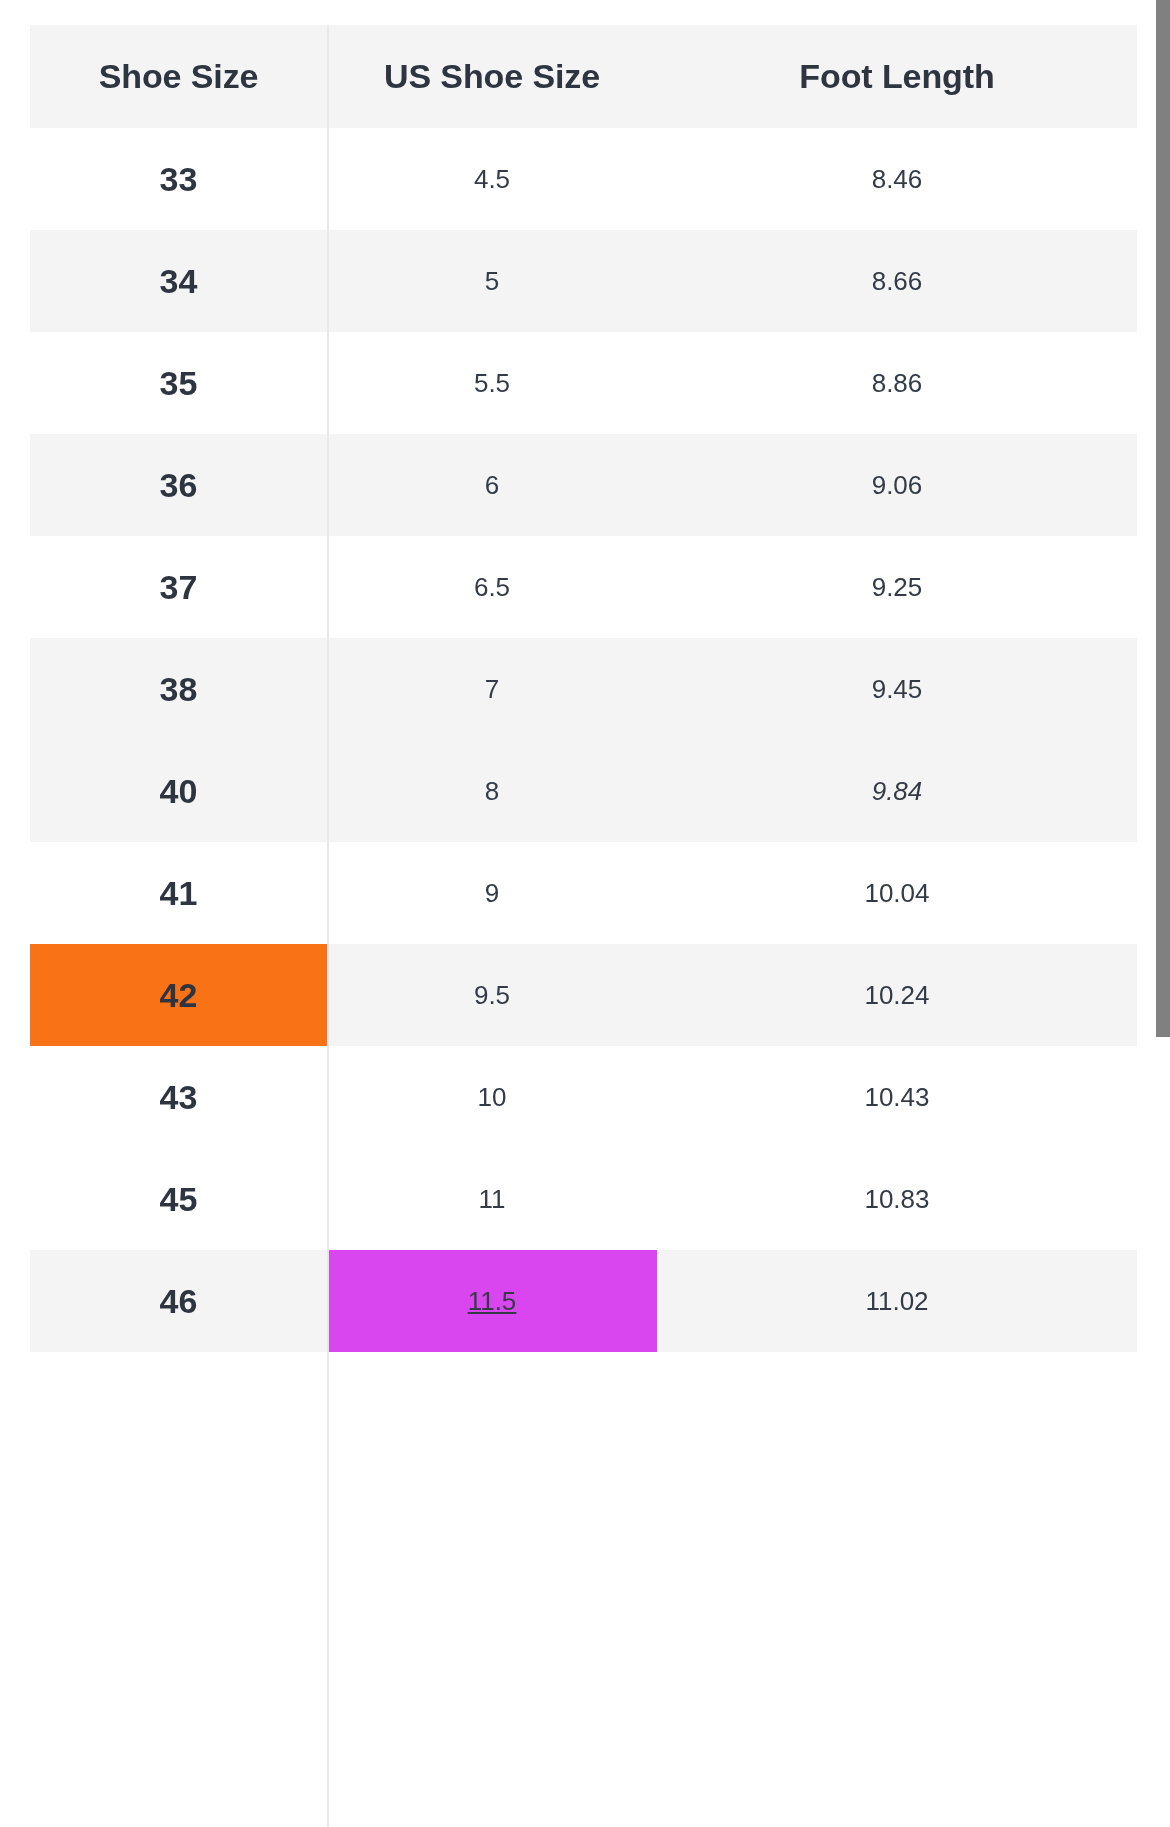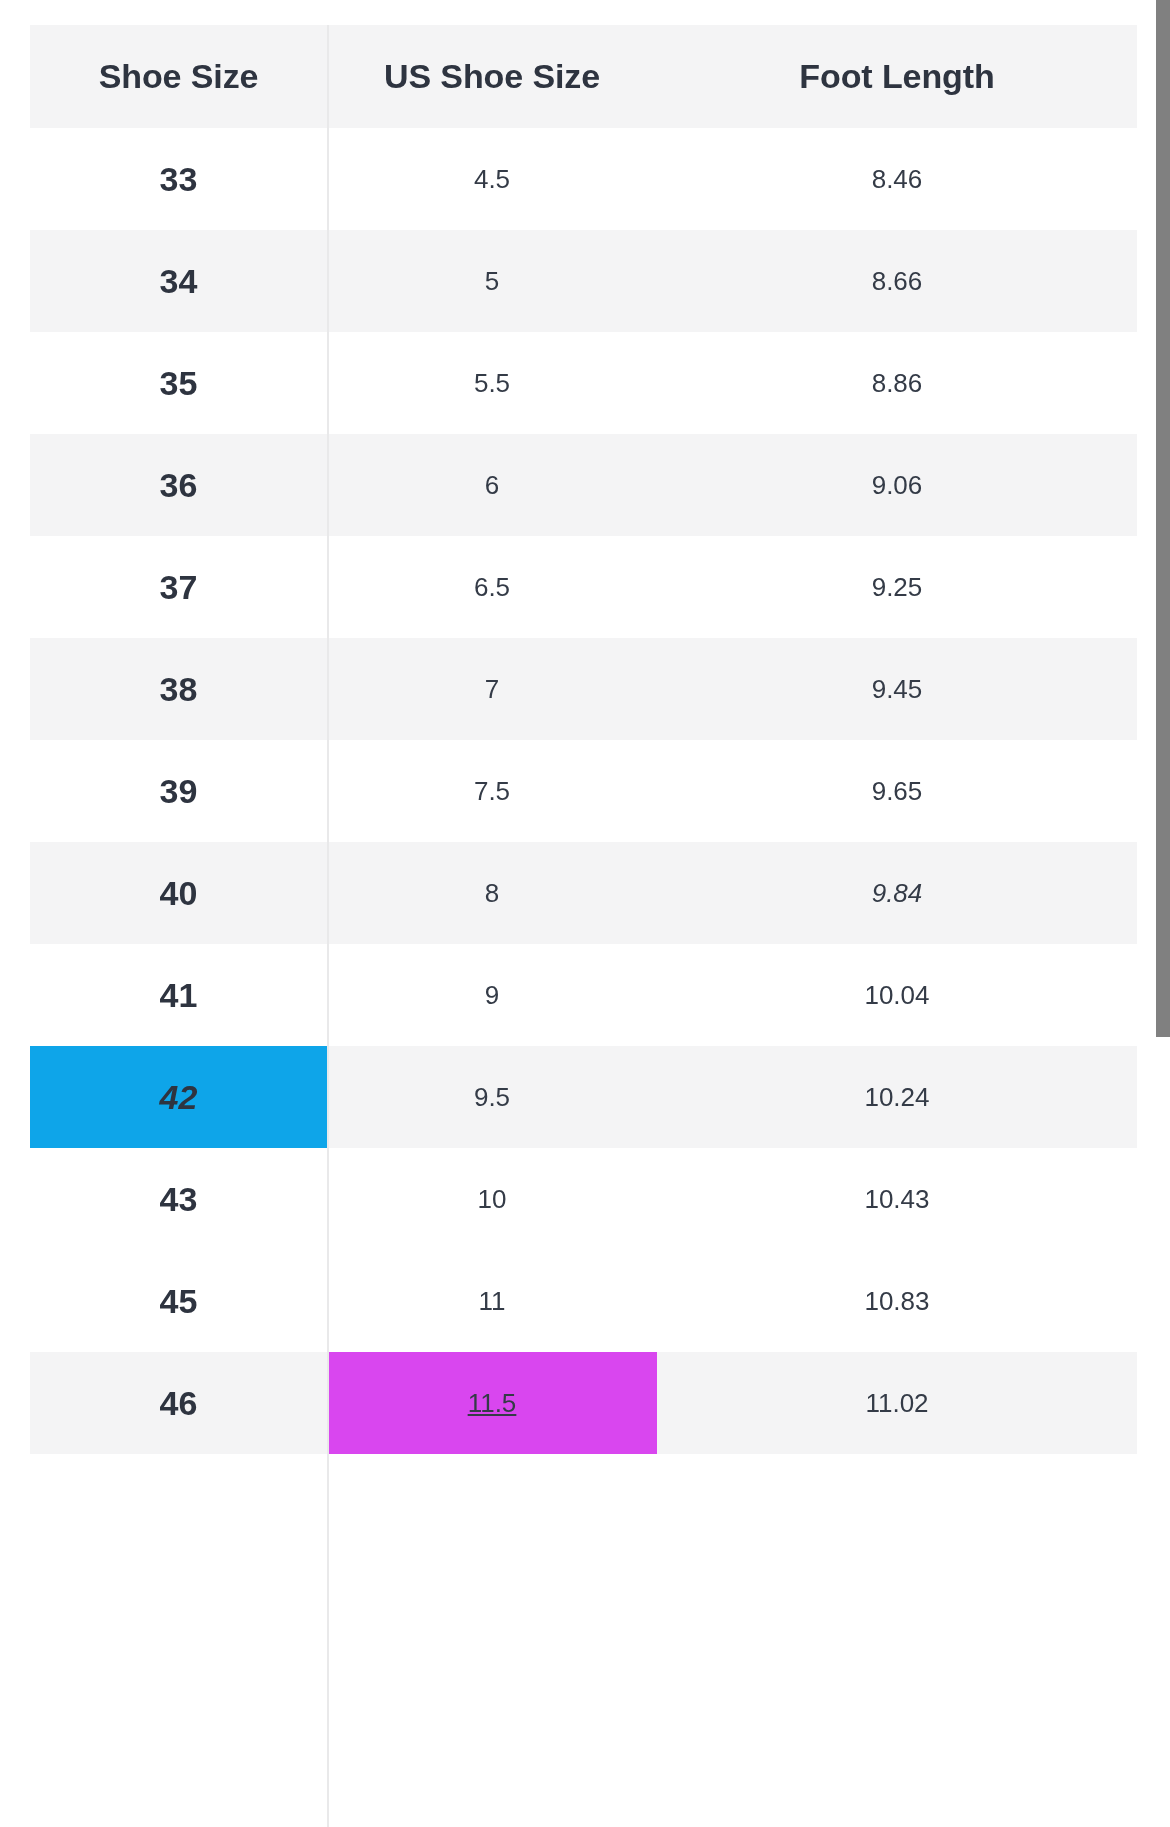--- a/index.html
+++ b/index.html
@@ -151,37 +151,32 @@
           <tr class="odd">
             <td class="col-shoe-size">37</td>
             <td class="col-us-size">6.5</td>
             <td class="col-foot-length">9.25</td>
           </tr>
           <tr class="even">
             <td class="col-shoe-size" style="background: rgb(244, 244, 245);">38</td>
             <td class="col-us-size" style="background: rgb(244, 244, 245);">7</td>
             <td class="col-foot-length" style="background: rgb(244, 244, 245);">9.45</td>
           </tr>
-          <tr class="odd">
-            <td class="col-shoe-size">39</td>
-            <td class="col-us-size">7.5</td>
-            <td class="col-foot-length">9.65</td>
-          </tr>
           <tr class="even">
             <td class="col-shoe-size" style="background: rgb(244, 244, 245);">40</td>
             <td class="col-us-size" style="background: rgb(244, 244, 245);">8</td>
             <td class="col-foot-length" style="background: rgb(244, 244, 245); font-style: italic;">9.84</td>
           </tr>
           <tr class="odd">
             <td class="col-shoe-size">41</td>
             <td class="col-us-size">9</td>
             <td class="col-foot-length">10.04</td>
           </tr>
           <tr class="even">
-            <td class="col-shoe-size" style="background: #0ea5e9; font-style: italic;">42</td>
+            <td class="col-shoe-size" style="background: #f97316;">42</td>
             <td class="col-us-size" style="background: rgb(244, 244, 245);">9.5</td>
             <td class="col-foot-length" style="background: rgb(244, 244, 245);">10.24</td>
           </tr>
           <tr class="odd">
             <td class="col-shoe-size">43</td>
             <td class="col-us-size">10</td>
             <td class="col-foot-length">10.43</td>
           </tr>
           <tr class="odd">
             <td class="col-shoe-size">45</td>

